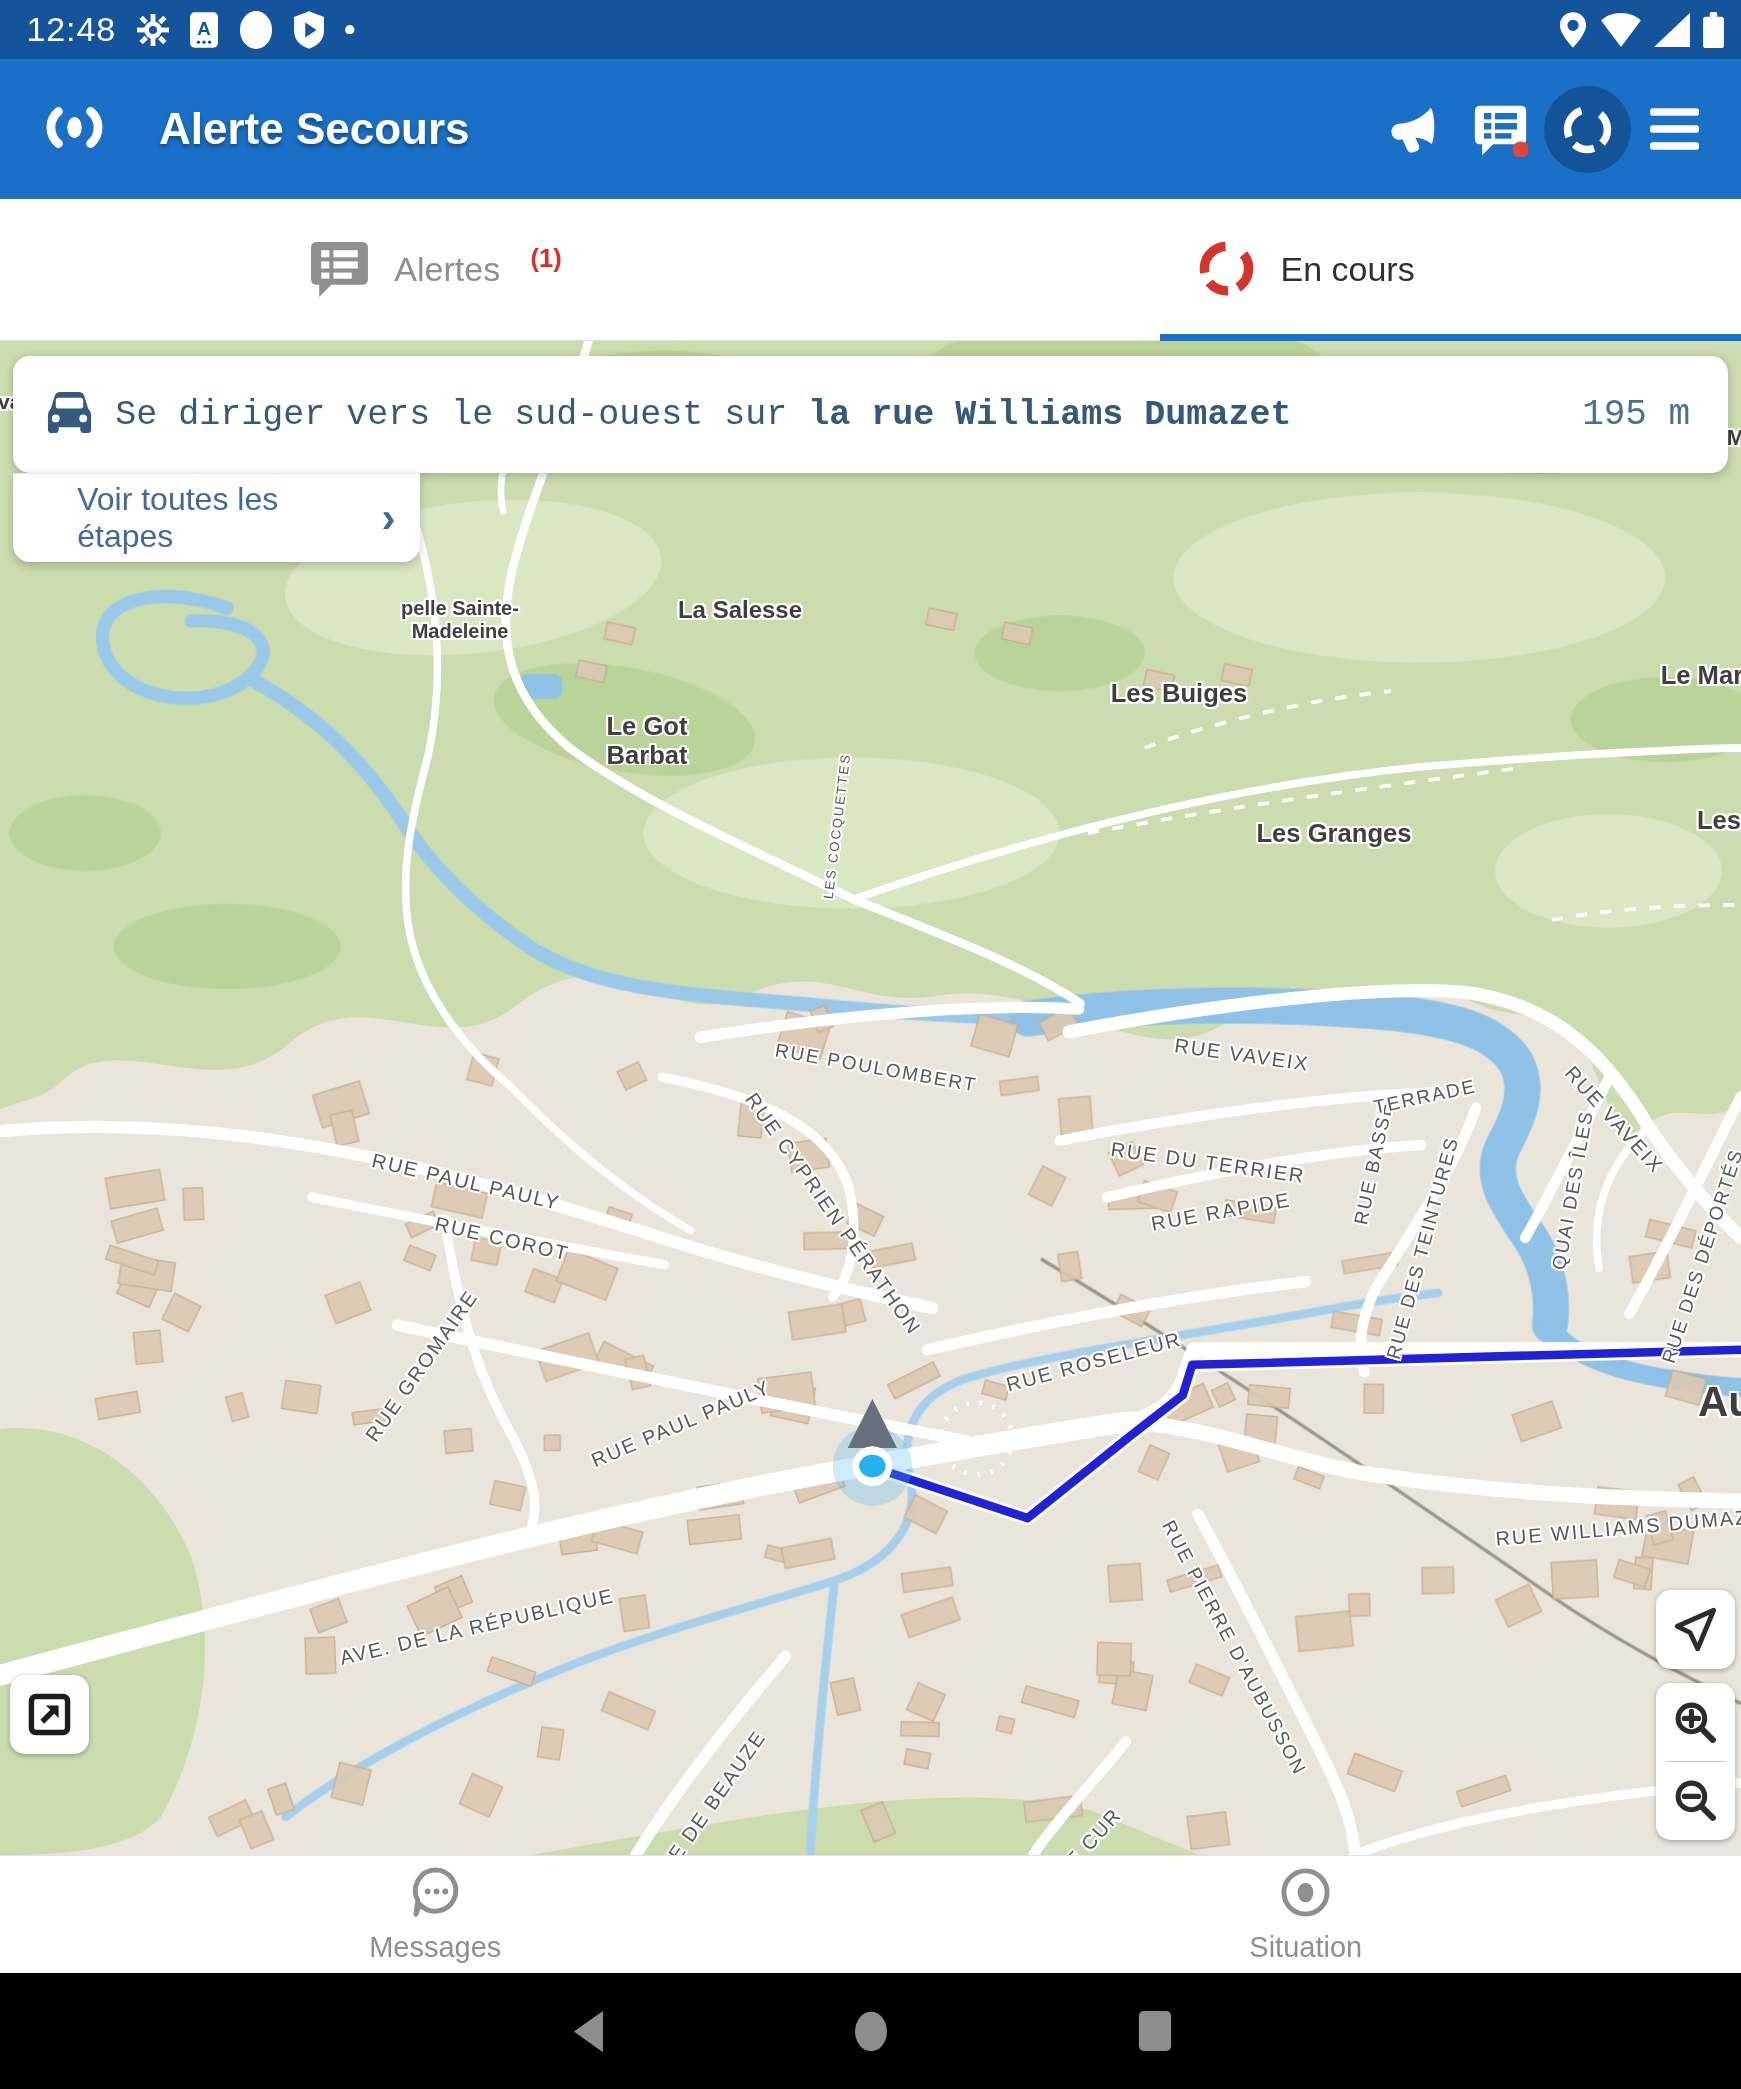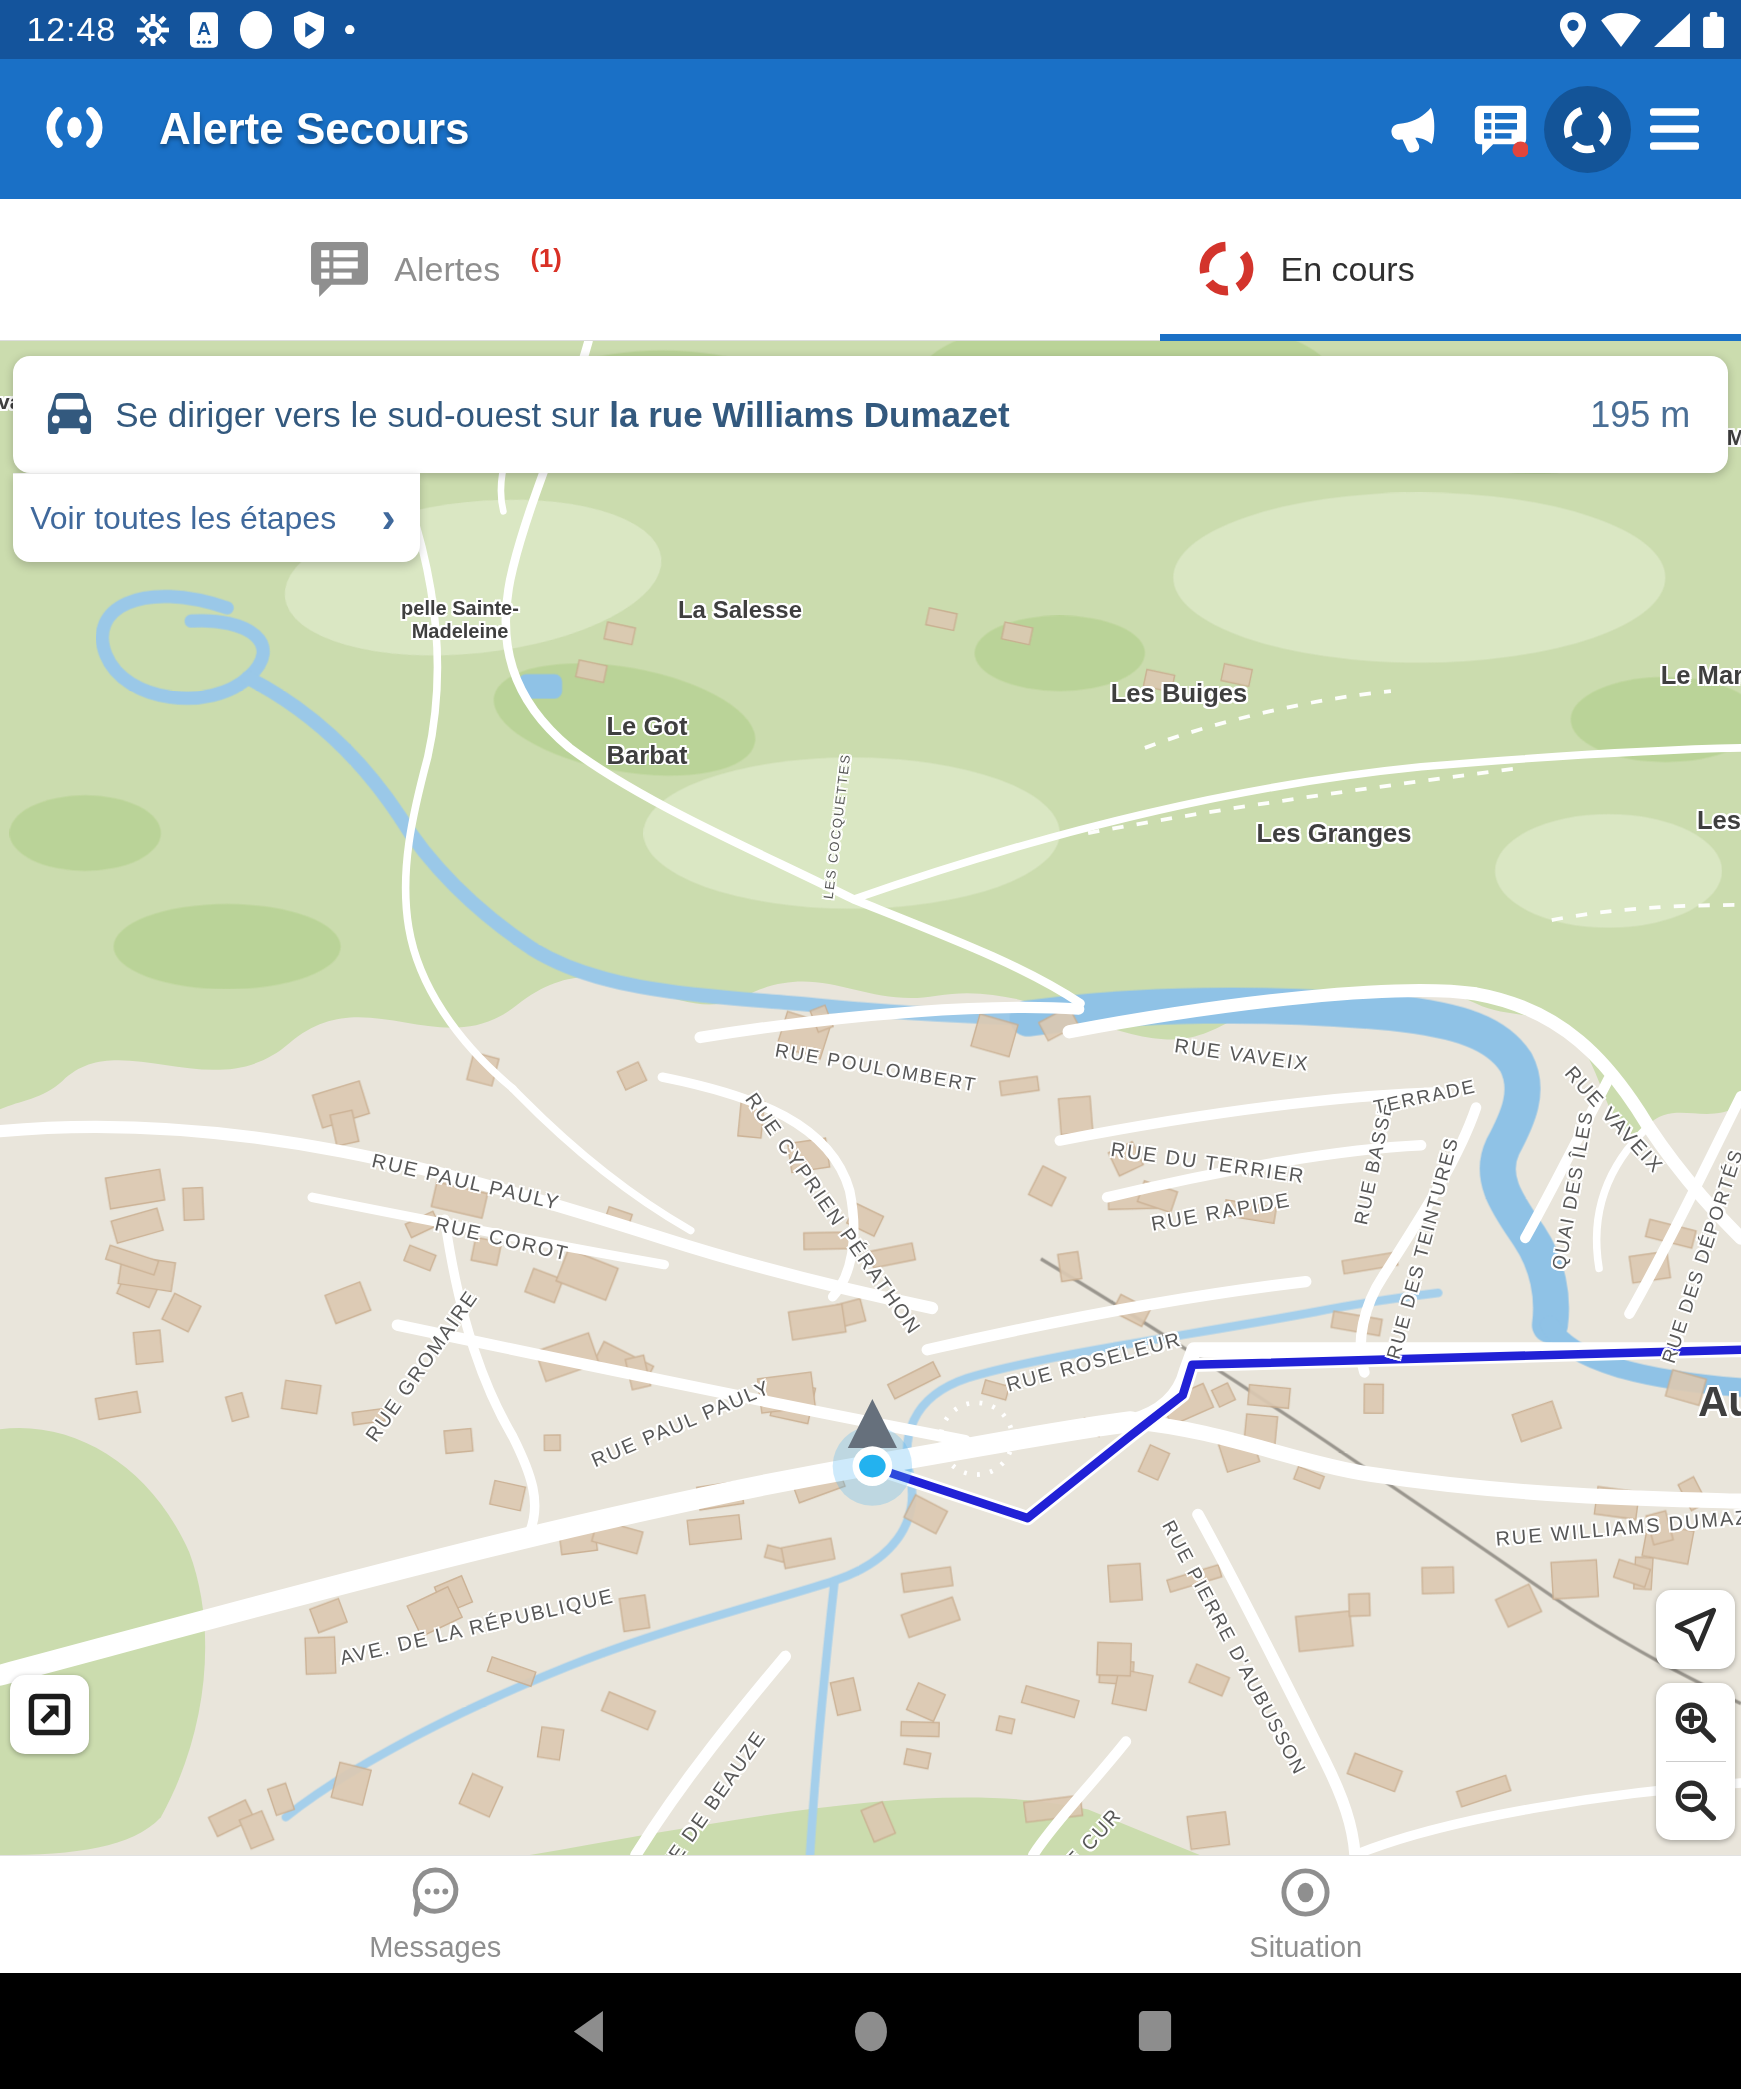--- a/index.html
+++ b/index.html
@@ -34,28 +34,28 @@
   #map{position:absolute;left:0;top:341px;width:1741px;height:1514px;}
   #map-labels{position:absolute;left:0;top:341px;width:1741px;height:1514px;pointer-events:none;overflow:hidden;margin-top:48px;}
   .plab{position:absolute;transform:translate(-50%,-50%);color:#3f3f3f;font-weight:600;
     white-space:pre;text-align:center;line-height:1.15;
     text-shadow:-1.9px 0 0 #fff,1.9px 0 0 #fff,0 -1.9px 0 #fff,0 1.9px 0 #fff,-1.9px -1.9px 0 #fff,1.9px 1.9px 0 #fff,-1.9px 1.9px 0 #fff,1.9px -1.9px 0 #fff;}
   .slab{position:absolute;transform:translate(-50%,-50%);color:#585858;font-weight:400;
     letter-spacing:1.9px;white-space:pre;
     text-shadow:-1.9px 0 0 #fff,1.9px 0 0 #fff,0 -1.9px 0 #fff,0 1.9px 0 #fff,-1.9px -1.9px 0 #fff,1.9px 1.9px 0 #fff,-1.9px 1.9px 0 #fff,1.9px -1.9px 0 #fff;}
   
   #nav-card{position:absolute;left:13.2px;top:356px;width:1715px;height:117px;background:#fff;
-    border-radius:17px;box-shadow:0 2.8px 9.5px rgba(0,0,0,.22);display:flex;align-items:center;z-index:6;}
+    border-radius:17px;box-shadow:0 2.8px 9.5px rgba(0,0,0,.22);display:flex;align-items:center;z-index:6;font-family:Liberation Mono, monospace;}
   #nav-card .txt{font-size:35px;color:#33597e;margin-left:17px;}
   #nav-card .txt b{font-weight:700;}
   #nav-card .dist{margin-left:auto;margin-right:38px;font-size:36px;color:#4a6f96;}
   #car-ic{margin-left:28px;flex:0 0 auto;}
   #steps-card{position:absolute;left:13.2px;top:473px;width:407px;height:89px;background:#fff;
     border-radius:0 0 17px 17px;box-shadow:0 3.8px 9.5px rgba(0,0,0,.2);display:flex;align-items:center;
-    border-top:0.9px solid #e8e8e8;box-sizing:border-box;z-index:6;}
+    border-top:0.9px solid #e8e8e8;box-sizing:border-box;z-index:6;padding-left:47px;}
   #steps-card .slink{font-size:32px;color:#40699c;margin-left:17px;}
   #steps-card .chev{margin-left:auto;margin-right:24.6px;color:#40699c;font-size:42px;font-weight:700;line-height:0;}
   
   .mbtn{position:absolute;background:#fff;border-radius:15px;box-shadow:0 1.9px 5.7px rgba(0,0,0,.28);
     display:flex;align-items:center;justify-content:center;z-index:6;}
   #btn-compass{left:1656px;top:1590px;width:79px;height:79px;}
   #zoombox{position:absolute;left:1656px;top:1683px;width:79px;height:157px;background:#fff;
     border-radius:15px;box-shadow:0 1.9px 5.7px rgba(0,0,0,.28);display:flex;flex-direction:column;z-index:6;}
   #zoombox .zbtn{flex:1;display:flex;align-items:center;justify-content:center;}
   #zoombox .zdiv{height:0.9px;background:#ccc;margin:0 9.5px;}

